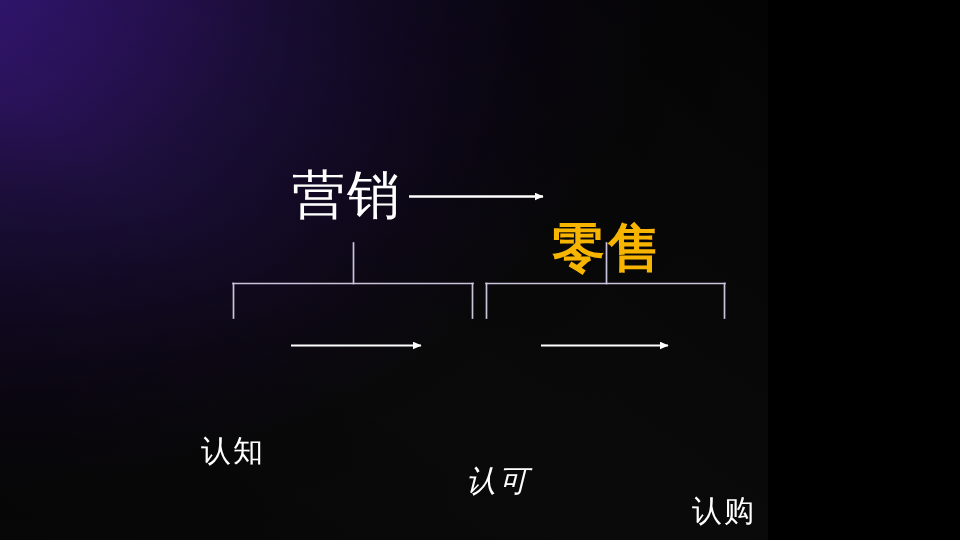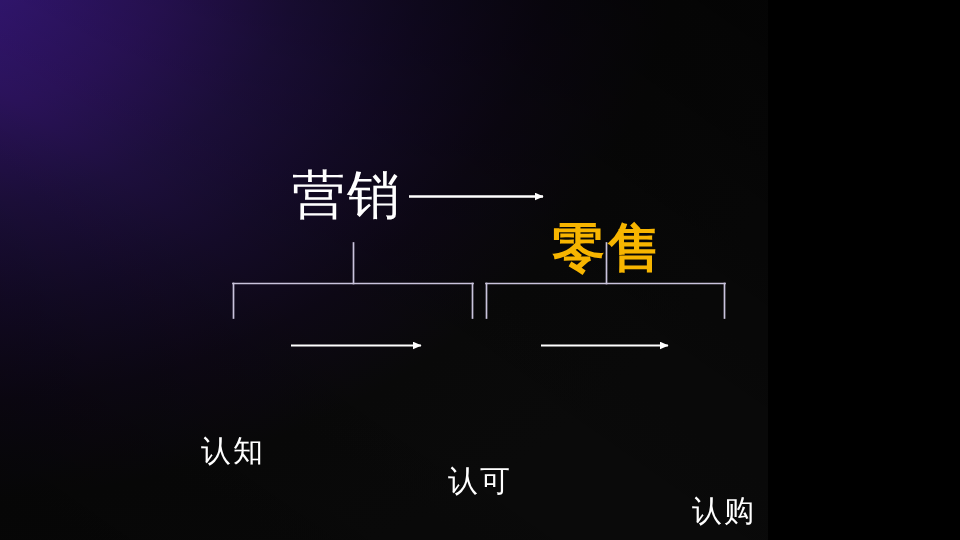--- a/index.html
+++ b/index.html
@@ -99,17 +99,17 @@
       <line x1="541" y1="345.5" x2="668" y2="345.5" stroke="#ffffff" stroke-width="2.2" marker-end="url(#ah)"></line>
     </g>
   </svg>
 
   <div class="node tier1 white" style="left:292px; top:168px;">营销</div>
 
   <div class="node tier1 gold" style="left:552px; top:168px;">零售</div>
 
   <div class="node tier2" style="left:233px; top:330px;">认知</div>
 
-  <div class="node tier2" style="left:480px; top:330px;">认可</div>
+  <div class="node tier2" style="left:498px; top:330px;font-style:italic;">认可</div>
 
   <div class="node tier2" style="left:724px; top:330px;">认购</div>
 
 </div>
 
 </body></html>

